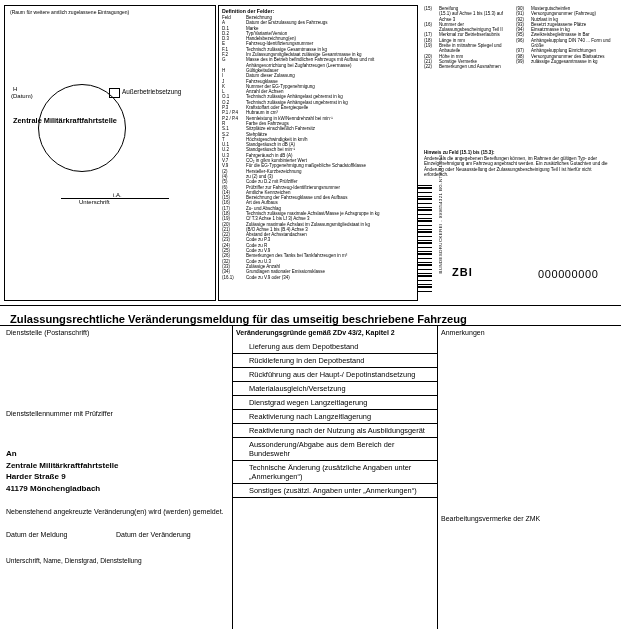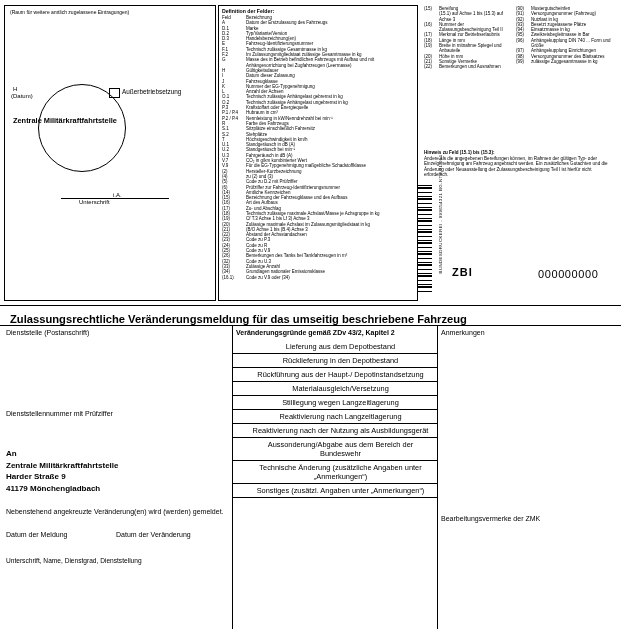--- a/index.html
+++ b/index.html
@@ -89,21 +89,21 @@
   .reason{
     display:flex;align-items:center;
     border-bottom:1px solid #000;
     box-sizing:border-box;
     font-size:7.4px;line-height:9px;
     padding:2px 2px 2px 0;
   }
   .reason .box{
     flex:0 0 16px;height:100%;
   }
-  .reason .txt{flex:1;padding-right:3px;text-align:center;}
+  .reason .txt{flex:1;padding-right:3px;}
 
   .lbl-dnr{position:absolute;left:6px;top:85px;font-size:7px;}
   .an{position:absolute;left:6px;top:123px;font-size:8px;font-weight:bold;line-height:11.5px;}
   .nebend{position:absolute;left:6px;top:182px;font-size:7px;line-height:9px;}
   .dates{position:absolute;left:6px;top:206px;width:220px;font-size:7px;display:flex;}
   .dates div:first-child{width:110px;}
   .unter{position:absolute;left:6px;top:232px;font-size:6.6px;}
   .bearb{position:absolute;left:441px;top:190px;font-size:7px;}
 </style>
 </head>
@@ -451,21 +451,21 @@
         <div class="reason">
           <div class="box"></div>
           <div class="txt">Rückführung aus der Haupt-/ Depotinstandsetzung</div>
         </div>
         <div class="reason">
           <div class="box"></div>
           <div class="txt">Materialausgleich/Versetzung</div>
         </div>
         <div class="reason">
           <div class="box"></div>
-          <div class="txt">Stilllegung wegen Langzeitlagerung</div>
+          <div class="txt">Dienstgrad wegen Langzeitlagerung</div>
         </div>
         <div class="reason">
           <div class="box"></div>
           <div class="txt">Reaktivierung nach Langzeitlagerung</div>
         </div>
         <div class="reason">
           <div class="box"></div>
           <div class="txt">Reaktivierung nach der Nutzung als Ausbildungsgerät</div>
         </div>
         <div class="reason">

